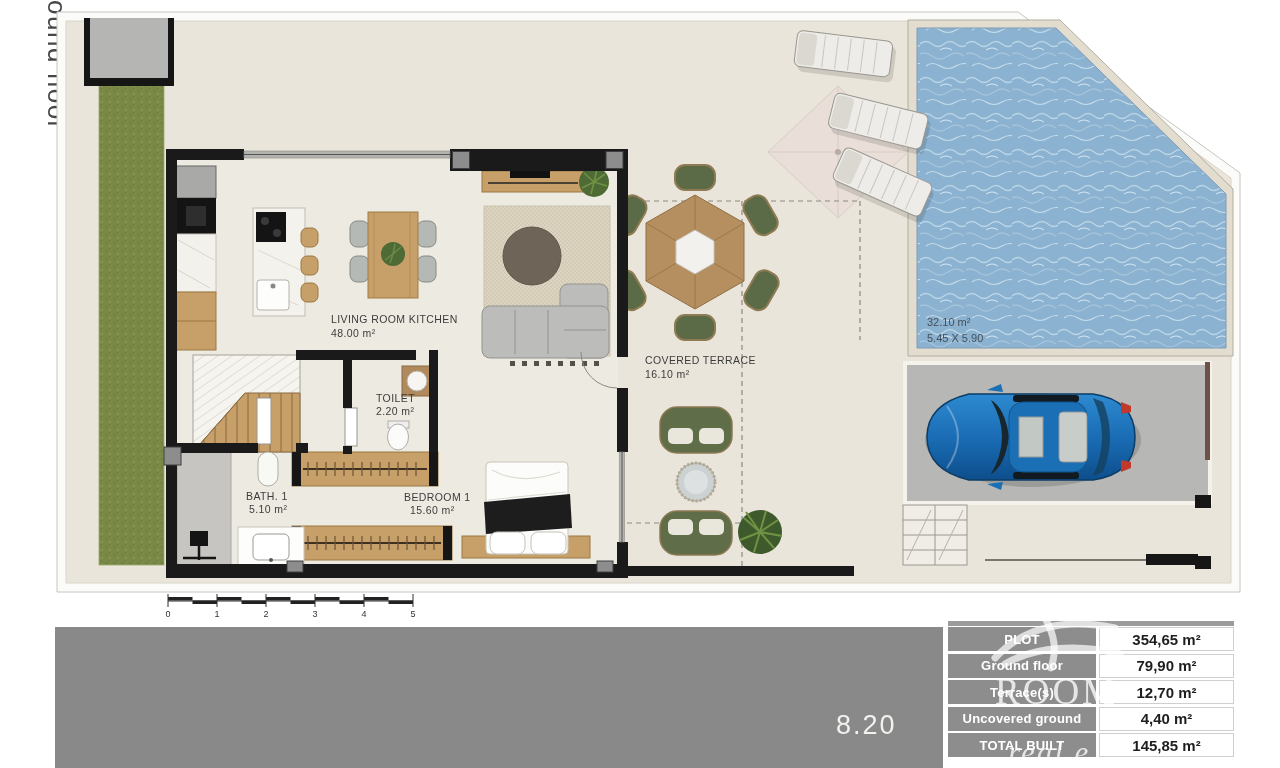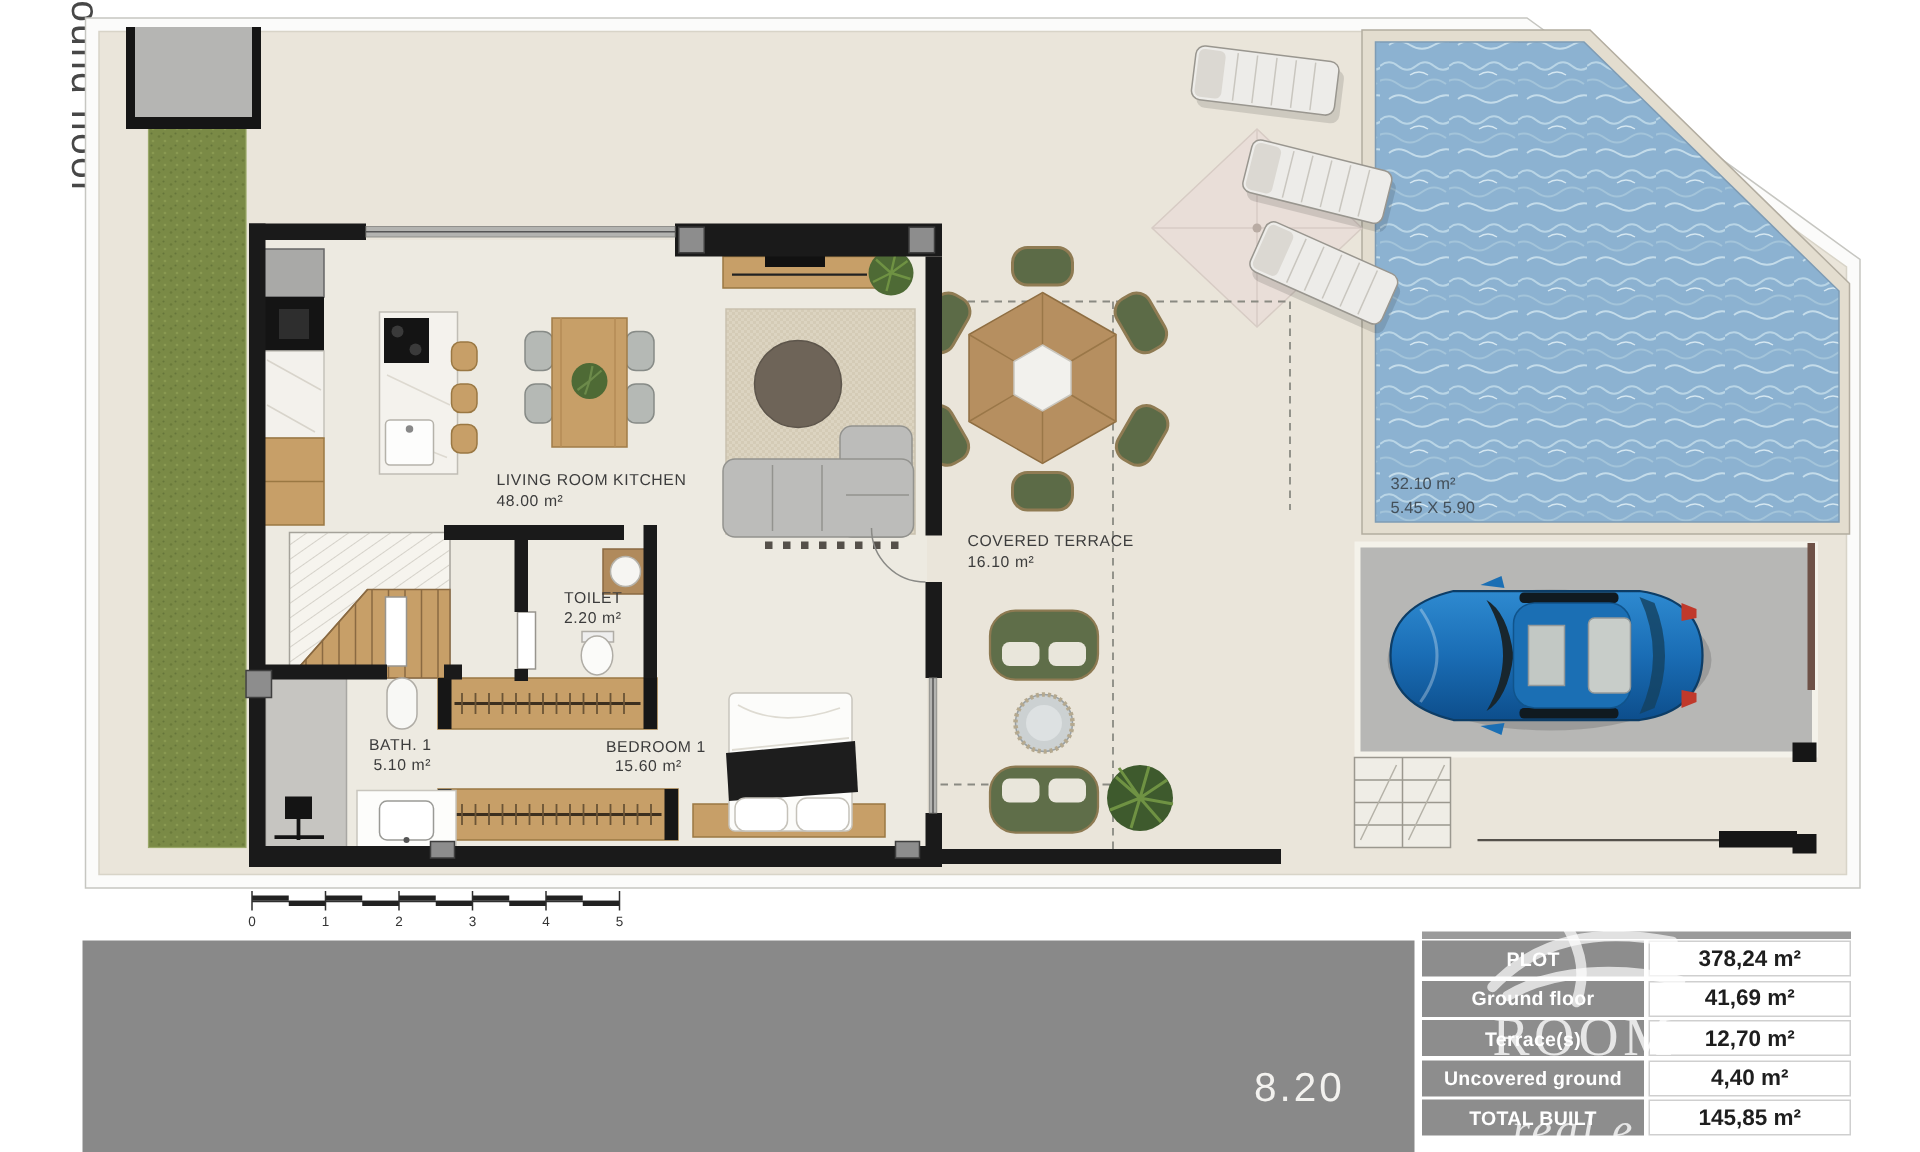--- a/index.html
+++ b/index.html
@@ -384,25 +384,25 @@
     </g>
   </svg>
 
   <div class="band"></div>
   <div class="dim">8.20</div>
 
   <div class="table-top-bar"></div>
   <div class="areas">
     <div class="arow">
       <div class="alab">PLOT</div>
-      <div class="aval">378,24 m²</div>
+      <div class="aval">354,65 m²</div>
     </div>
     <div class="arow">
       <div class="alab">Ground floor</div>
-      <div class="aval">41,69 m²</div>
+      <div class="aval">79,90 m²</div>
     </div>
     <div class="arow">
       <div class="alab">Terrace(s)</div>
       <div class="aval">12,70 m²</div>
     </div>
     <div class="arow">
       <div class="alab">Uncovered ground</div>
       <div class="aval">4,40 m²</div>
     </div>
     <div class="arow">

